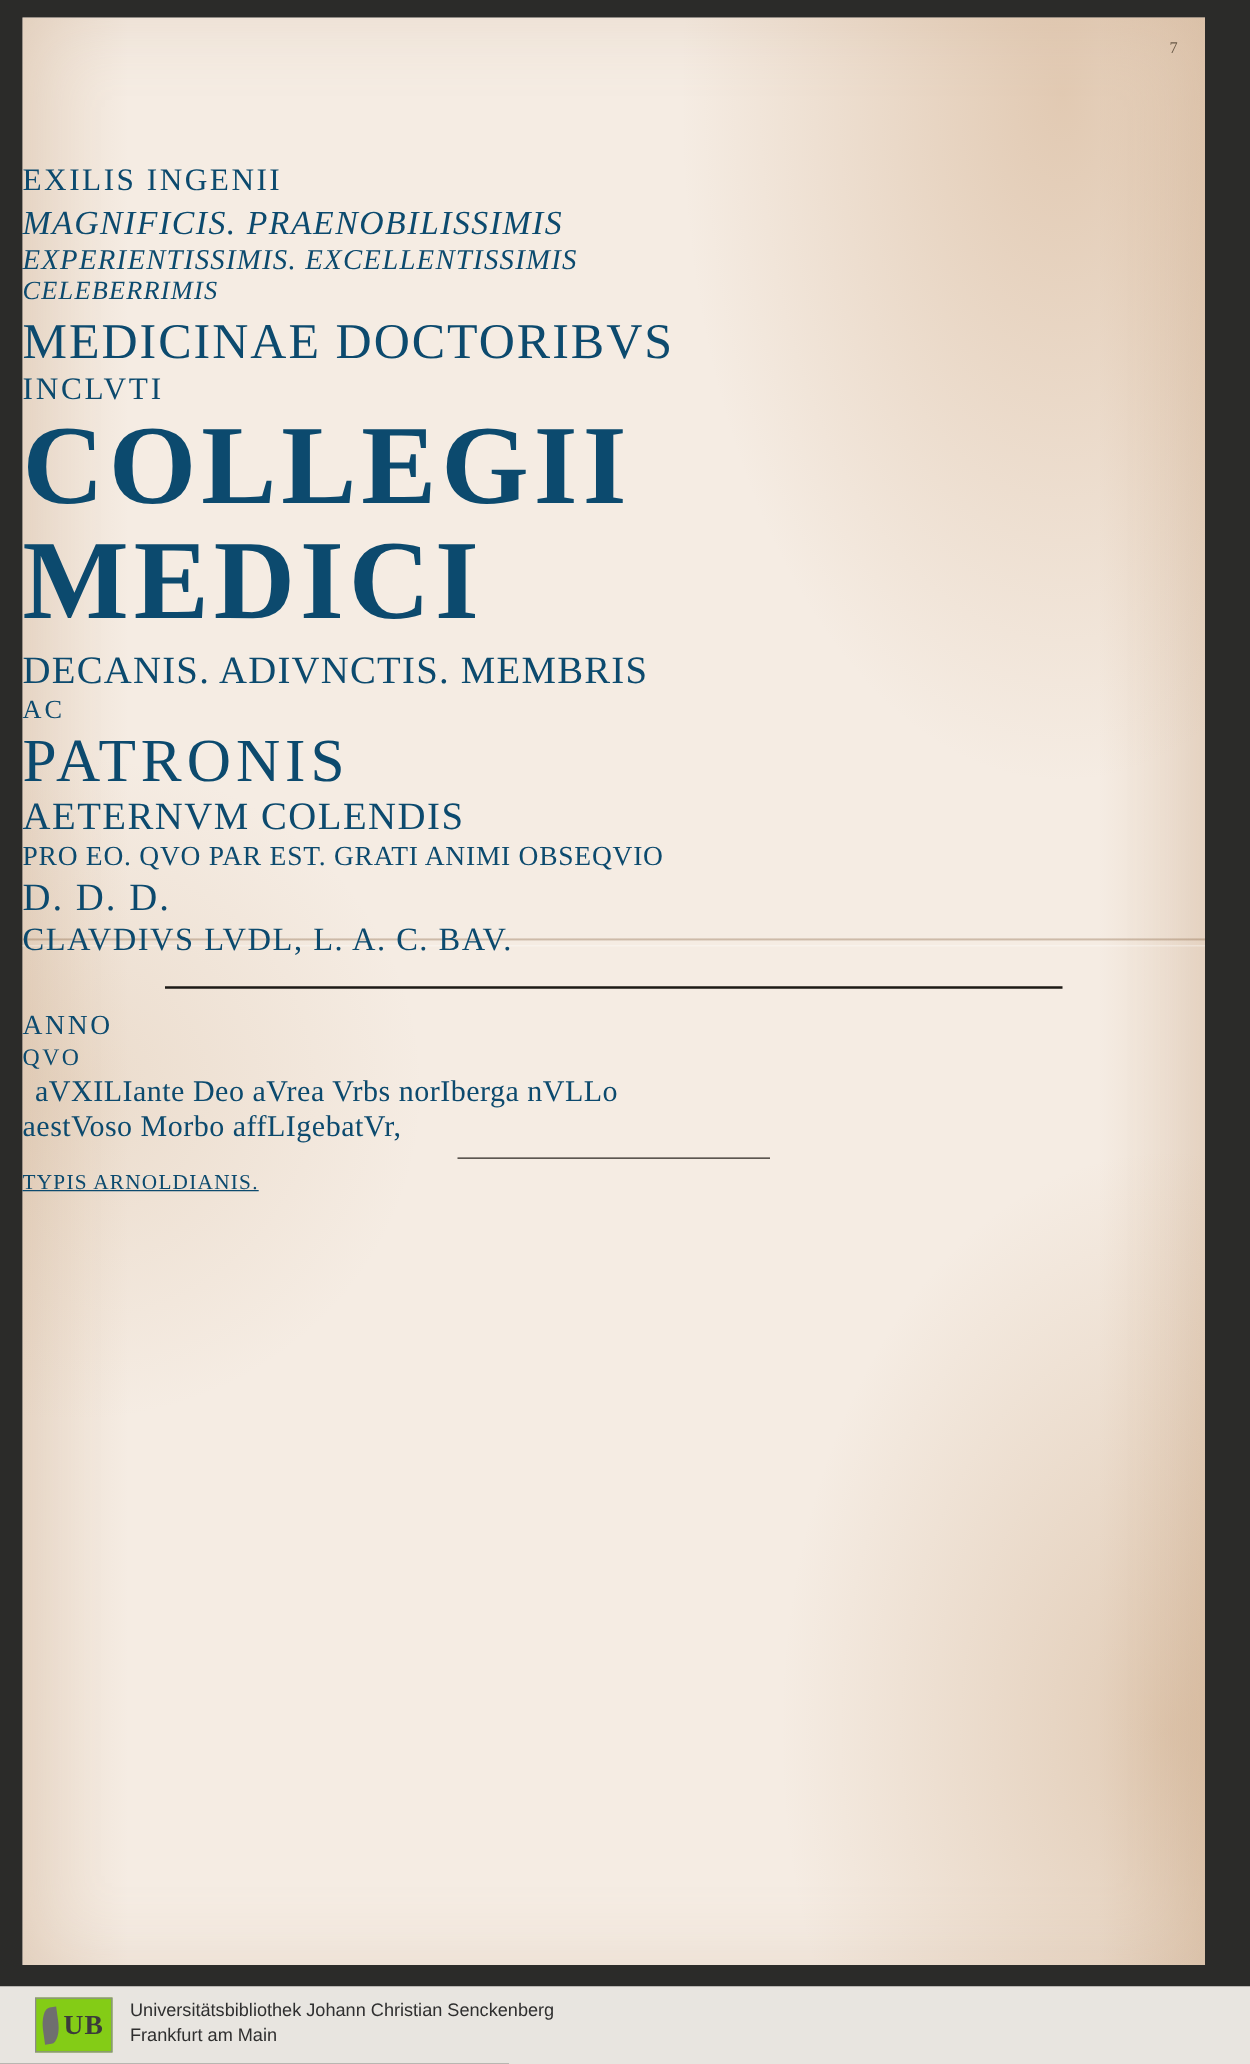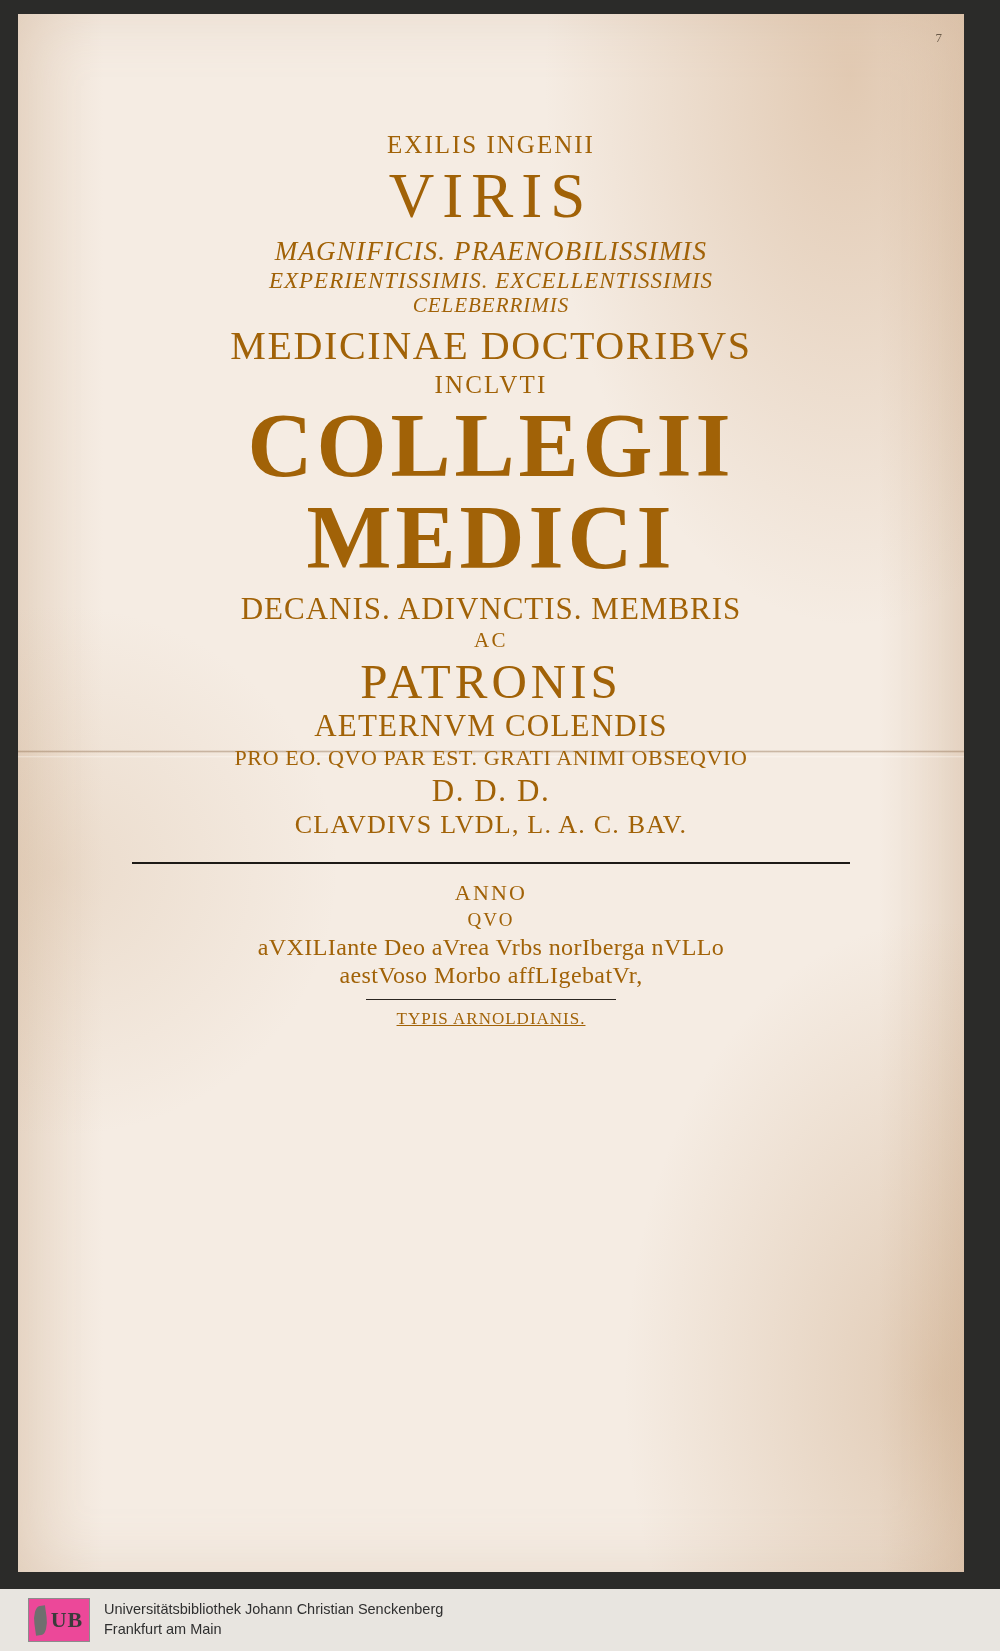--- a/index.html
+++ b/index.html
@@ -74,22 +74,22 @@
     font-family: "Liberation Serif", serif;
     letter-spacing: 0;
   }
 
   
   .typeblock {
     position: absolute;
     left: 0;
     right: 0;
     top: 118px;
-    text-align: center;
-    color: #a16207;
+    text-align: left;
+    color: #0c4a6e;
   }
 
   .ln {
     display: block;
     white-space: nowrap;
     font-family: "Liberation Serif", serif;
     font-weight: normal;
     line-height: 1.0;
   }
 
@@ -116,21 +116,21 @@
 
   .rule {
     width: 718px;
     height: 2px;
     background: #1d1a16;
     margin: 24px auto 18px auto;
   }
 
   .l-anno       { font-size: 22px; letter-spacing: 2.2px; margin-bottom: 6px; }
   .l-quo        { font-size: 19px; letter-spacing: 2.0px; margin-bottom: 6px; }
-  .l-chrono1    { font-size: 24px; letter-spacing: 0.4px; margin-bottom: 4px; }
+  .l-chrono1    { font-size: 24px; letter-spacing: 0.4px; margin-bottom: 4px; padding-left: 10px; }
   .l-chrono2    { font-size: 24px; letter-spacing: 0.4px; margin-bottom: 12px; }
 
   .rule-short {
     width: 250px;
     height: 1px;
     background: #2a2520;
     margin: 4px auto 10px auto;
   }
   .l-typis      { font-size: 17px; letter-spacing: 1.0px; text-decoration: underline; }
 
@@ -144,21 +144,21 @@
     background: #e8e5e0;
     display: flex;
     align-items: center;
     padding-left: 28px;
     box-sizing: border-box;
   }
   .ub-logo {
     width: 62px;
     height: 44px;
     border: 1px solid #8c8c8c;
-    background: #ec4899;
+    background: #84cc16;
     display: flex;
     align-items: center;
     justify-content: center;
     position: relative;
     box-sizing: border-box;
     margin-right: 14px;
   }
   .ub-logo .ub-text {
     font-family: "Liberation Serif", serif;
     font-size: 22px;
@@ -193,21 +193,20 @@
 
     <div class="tint-a"></div>
     <div class="fold"></div>
     <div class="fold2"></div>
 
     <div class="corner-mark">7</div>
 
     <div class="typeblock">
 
       <span class="ln l-exilis">EXILIS INGENII</span>
-      <span class="ln l-viris">VIRIS</span>
       <span class="ln l-magnificis">MAGNIFICIS. PRAENOBILISSIMIS</span>
       <span class="ln l-experient">EXPERIENTISSIMIS. EXCELLENTISSIMIS</span>
       <span class="ln l-celeber">CELEBERRIMIS</span>
       <span class="ln l-medicinae">MEDICINAE DOCTORIBVS</span>
       <span class="ln l-incluti">INCLVTI</span>
       <span class="ln l-collegii">COLLEGII</span>
       <span class="ln l-medici">MEDICI</span>
       <span class="ln l-decanis">DECANIS. ADIVNCTIS. MEMBRIS</span>
       <span class="ln l-ac">AC</span>
       <span class="ln l-patronis">PATRONIS</span>

